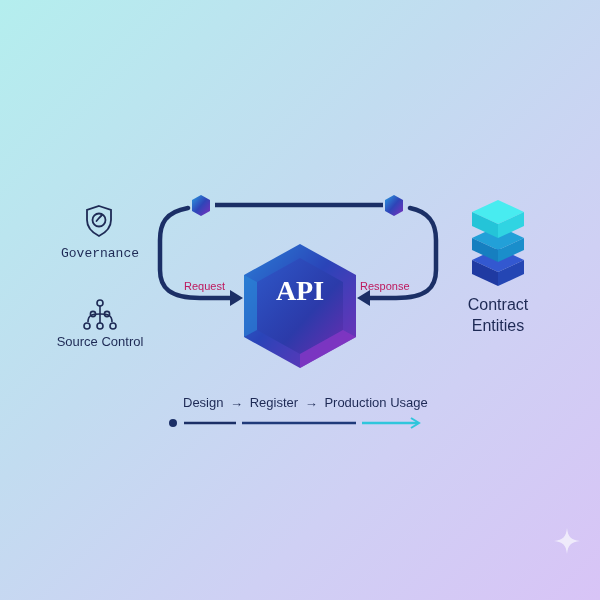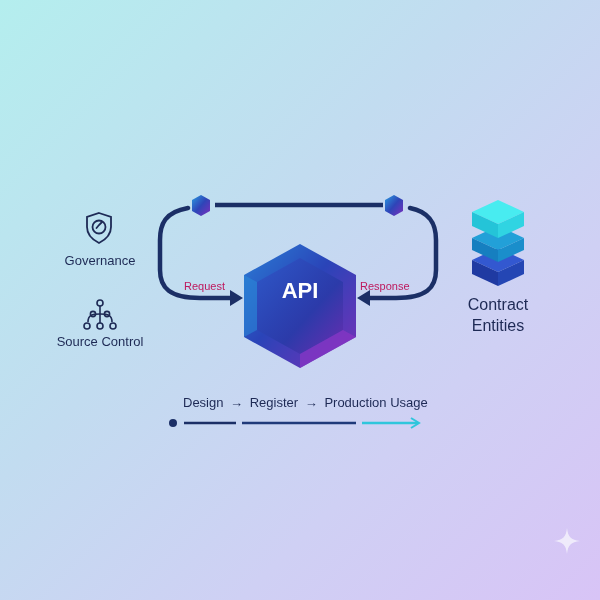--- a/index.html
+++ b/index.html
@@ -4,28 +4,28 @@
 <style>
   html, body { margin:0; padding:0; }
   body {
     width:600px; height:600px; overflow:hidden; position:relative;
     font-family:"Liberation Sans", "DejaVu Sans", sans-serif;
     background: linear-gradient(135deg, #b4eeee 0%, #c2dcf0 40%, #cfd0f4 70%, #d8c4f6 100%);
   }
   .abs { position:absolute; }
   .label { color:#1e2a55; font-size:13px; text-align:center; white-space:nowrap; }
   .flow-label { color:#be185d; font-size:11px;text-align:center; }
-  .hex-text { color:#ffffff; font-weight:bold; text-align:center; line-height:26px; font-size:22px; }
+  .hex-text { color:#ffffff; font-weight:bold; text-align:center; line-height:26px; font-size:28px;font-family:Liberation Serif, serif; }
   .entity-text { color:#1e2a55; font-size:16px; text-align:center; line-height:21px; }
   .steps { color:#1e2a55; font-size:13px; white-space:nowrap; }
 </style>
 </head>
 <body>
 
-<div class="abs" style="left:52px; top:211px; width:96px; height:60px;">
+<div class="abs" style="left:52px; top:204px; width:96px; height:60px;font-family:Liberation Mono, monospace;">
   <svg class="abs" style="left:32px; top:0;" width="30" height="34" viewBox="0 0 30 34">
     <path d="M15 2 L27 6 L27 16 C27 24 21 29 15 32 C9 29 3 24 3 16 L3 6 Z" fill="none" stroke="#1e2a55" stroke-width="1.8"></path>
     <circle cx="15" cy="16" r="6.5" fill="none" stroke="#1e2a55" stroke-width="1.8"></circle>
     <path d="M12.5 17 L15 14 L18 11" fill="none" stroke="#1e2a55" stroke-width="1.8" stroke-linecap="round"></path>
   </svg>
   <div class="abs label" style="left:0; top:42px; width:96px;">Governance</div>
 </div>
 
 <div class="abs" style="left:50px; top:296px; width:100px; height:60px;">
   <svg class="abs" style="left:30px; top:2px;" width="40" height="34" viewBox="0 0 40 34">

